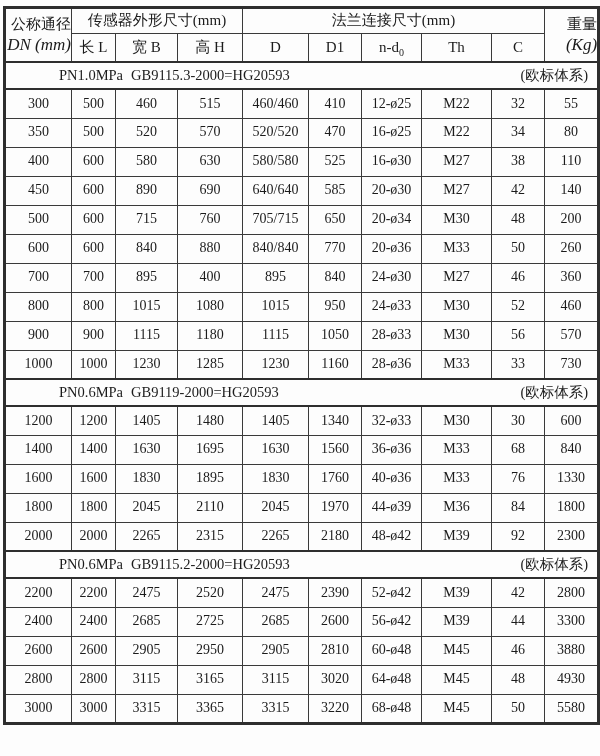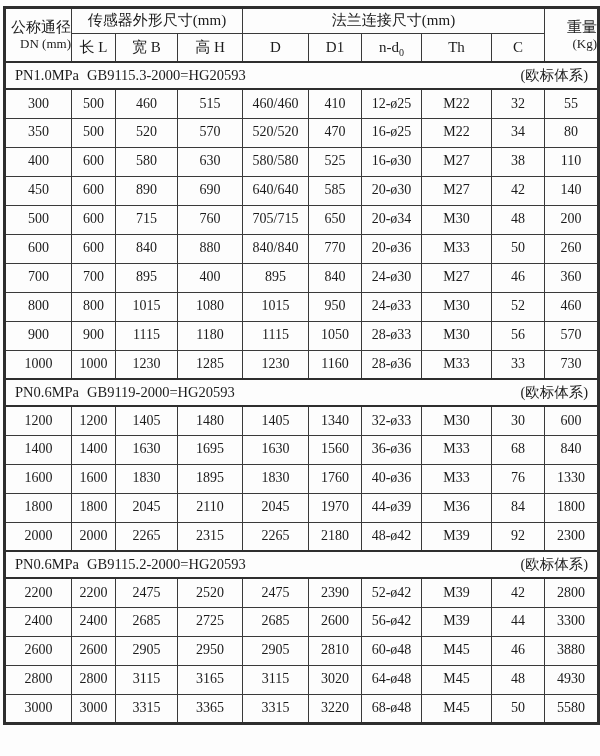--- a/index.html
+++ b/index.html
@@ -28,35 +28,35 @@
     font-size:14px;
     line-height:1.15;
     overflow:hidden;
     white-space:nowrap;
   }
   thead th { font-size:15px; }
   thead tr.group-row th { height:24px; }
   thead tr.sub-row th { height:27px; border-bottom:2px solid #2e2e2e;margin-top:7px; }
   .two-line { line-height:1.25;text-align:right; }
   .two-line .l1 { display:block; font-size:15px; }
-  .two-line .l2 { display:block; font-size:13px; }
+  .two-line .l2 { display:block; font-size:17px;font-style:italic; }
 
   sub { font-size:10px; line-height:0; }
 
   tr.section-row td {
     border-top:2px solid #2e2e2e;
     border-bottom:2px solid #2e2e2e;
     height:25px;
   }
   .section-inner {
     display:flex; align-items:center;
     padding:0 9px;
     font-size:14.5px;
   }
-  .sec-pressure { flex:none; width:72px; text-align:left; }
+  .sec-pressure { flex:none; width:72px; text-align:left;margin-left:44px; }
   .sec-standard { flex:none; text-align:center; }
   .sec-note { margin-left:auto; text-align:right; }
 
   tbody tr.data-row { height:29px; }
   tbody tr.data-row td { font-size:14px; }
 </style>
 </head>
 <body>
 
 <div class="page">

